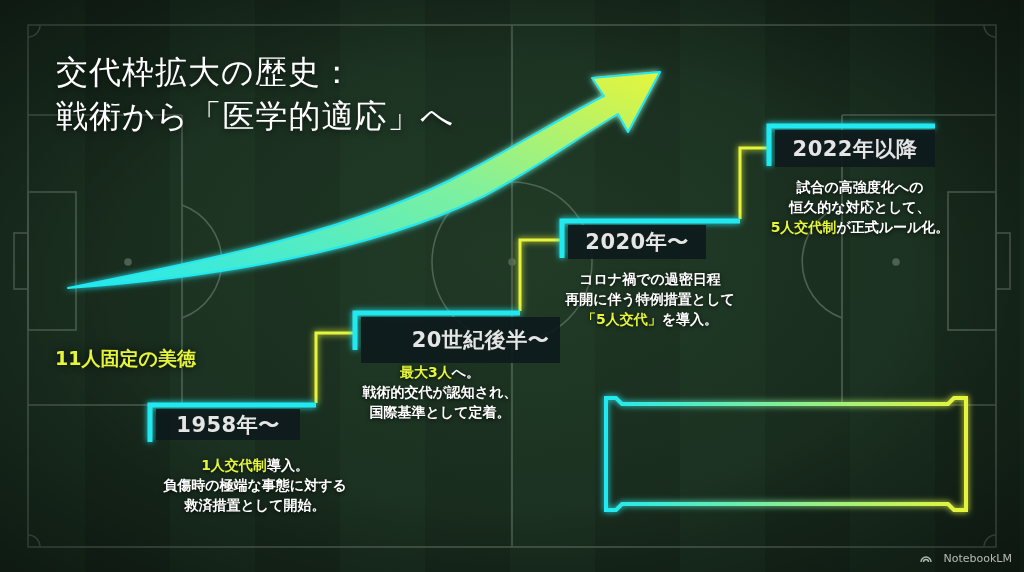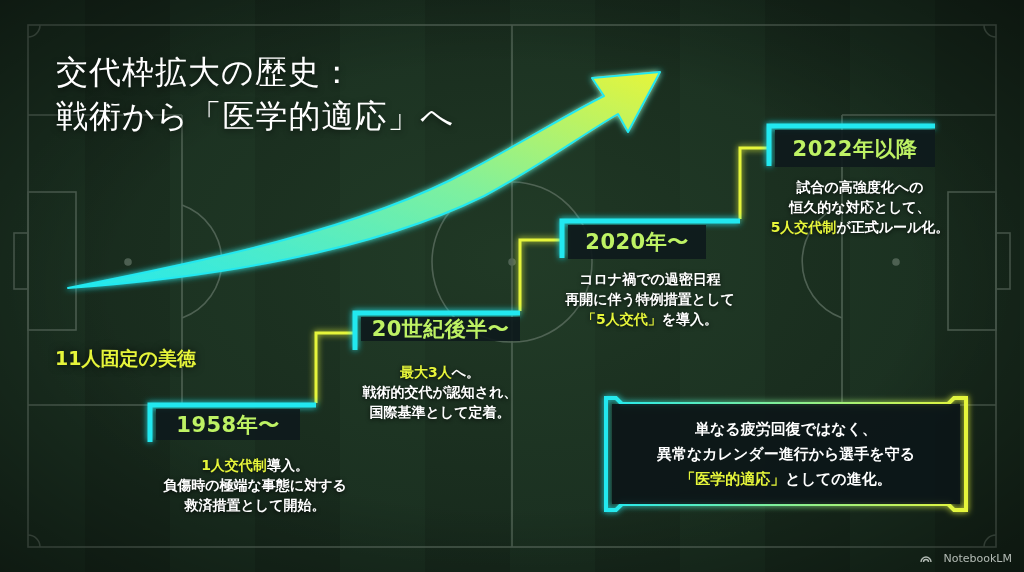--- a/index.html
+++ b/index.html
@@ -26,21 +26,21 @@
     text-shadow: 0 2px 6px rgba(0,0,0,0.6);
   }
   .title div { white-space: nowrap; }
   .hl-yellow { color: #e6f53a; font-weight: bold; }
   .endpoint-label {
     position: absolute; color: #e6f53a; font-weight: bold;
     text-shadow: 0 0 8px rgba(0,0,0,0.8); white-space: nowrap;
   }
   .year-box {
     position: absolute; background: rgba(14,26,28,0.92);
-    color: #bef264; font-weight: bold; font-size: 21px;
+    color: #e5e5e5; font-weight: bold; font-size: 21px;
     display: flex; align-items: center; justify-content: center;
     white-space: nowrap; letter-spacing: 0.5px;
   }
   .desc {
     position: absolute; color: #ffffff; font-size: 14px; line-height: 20px;
     text-align: center; white-space: nowrap; font-weight: bold;
     text-shadow: 0 1px 4px rgba(0,0,0,0.8);
   }
   .desc span { font-weight: bold; }
   .callout {
@@ -148,46 +148,41 @@
 
   <div class="endpoint-label" style="left:55px; top:346px; font-size:19px;">11人固定の美徳</div>
 
   <div class="year-box" style="left:156px; top:409px; width:144px; height:31px;">1958年〜</div>
   <div class="desc" style="left:140px; top:455px; width:230px;">
     <div><span class="hl-yellow">1人交代制</span><span>導入。</span></div>
     <div>負傷時の極端な事態に対する</div>
     <div>救済措置として開始。</div>
   </div>
 
-  <div class="year-box" style="left:361px; top:317px; width:159px; height:24px;">20世紀後半〜</div>
+  <div class="year-box" style="left:361px; top:317px; width:159px; height:46px;padding-left:40px;">20世紀後半〜</div>
   <div class="desc" style="left:330px; top:362px; width:220px;">
     <div><span class="hl-yellow">最大3人</span><span>へ。</span></div>
     <div>戦術的交代が認知され、</div>
     <div>国際基準として定着。</div>
   </div>
 
   <div class="year-box" style="left:568px; top:225px; width:138px; height:34px;">2020年〜</div>
   <div class="desc" style="left:530px; top:269px; width:240px;">
     <div>コロナ禍での過密日程</div>
     <div>再開に伴う特例措置として</div>
     <div><span class="hl-yellow">「5人交代」</span><span>を導入。</span></div>
   </div>
 
   <div class="year-box" style="left:775px; top:130px; width:160px; height:37px;">2022年以降</div>
   <div class="desc" style="left:740px; top:177px; width:240px;">
     <div>試合の高強度化への</div>
     <div>恒久的な対応として、</div>
     <div><span class="hl-yellow">5人交代制</span><span>が正式ルール化。</span></div>
   </div>
 
-  <div class="callout">
-    <div>単なる疲労回復ではなく、</div>
-    <div>異常なカレンダー進行から選手を守る</div>
-    <div><span class="hl-yellow">「医学的適応」</span><span>としての進化。</span></div>
-  </div>
 
   <div class="watermark">
     <svg width="12" height="9" viewBox="0 0 12 9">
       <path d="M1 8 A5 5 0 0 1 11 8" fill="none" stroke="#cfd6d0" stroke-width="1.4"></path>
       <path d="M3.5 8 A2.5 2.5 0 0 1 8.5 8" fill="none" stroke="#cfd6d0" stroke-width="1.4"></path>
     </svg>
     <span>NotebookLM</span>
   </div>
 </div>
 

